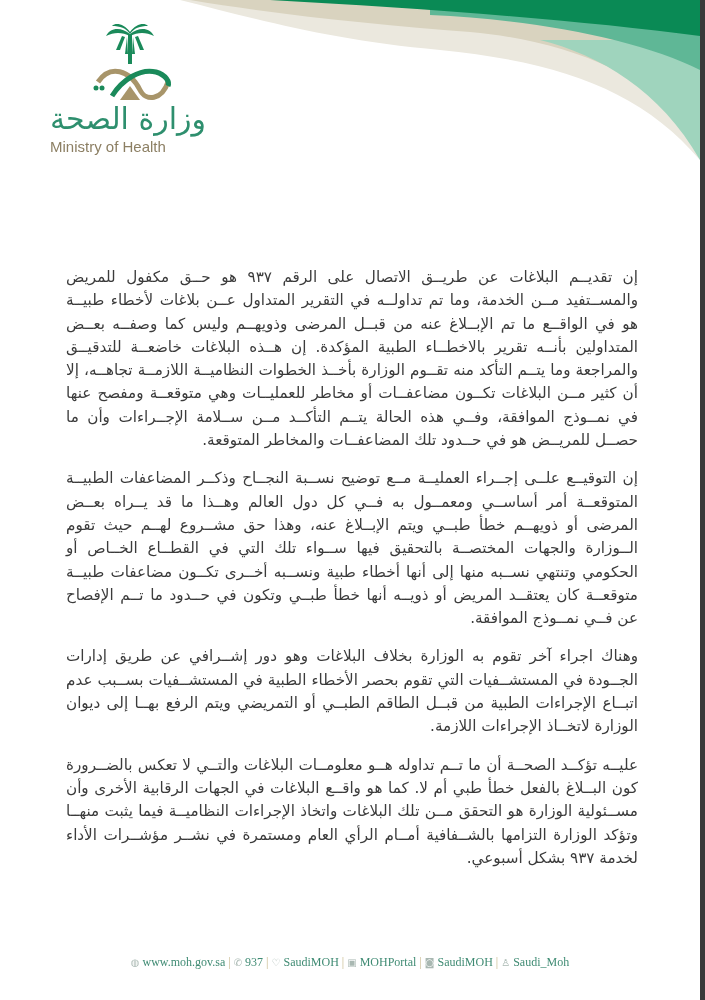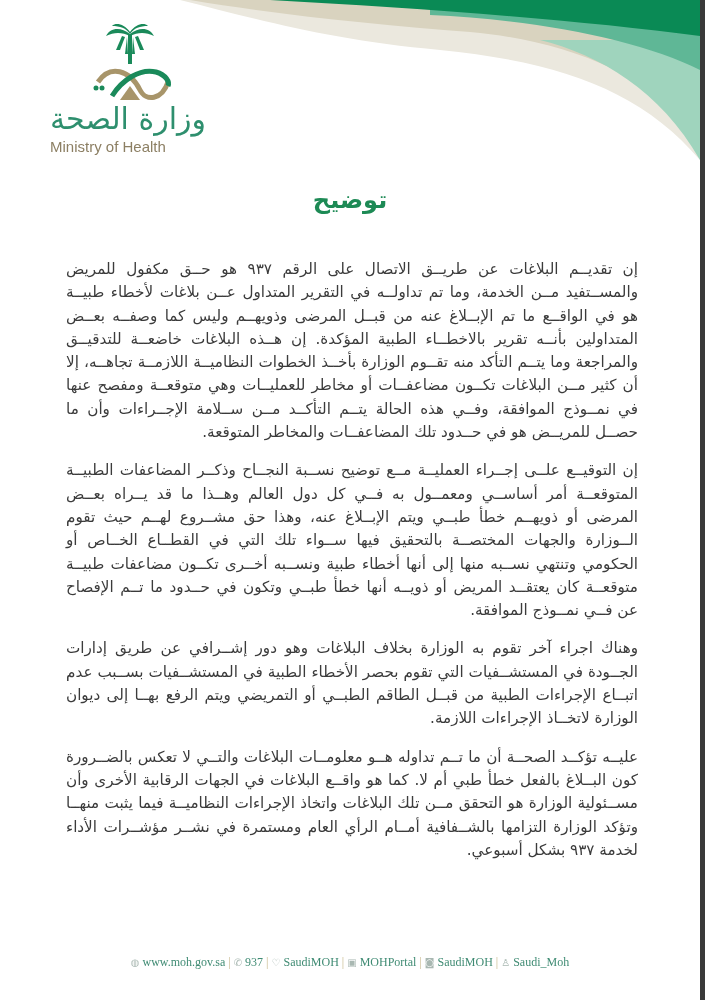--- a/index.html
+++ b/index.html
@@ -9,21 +9,21 @@
     font-family: "DejaVu Sans", sans-serif;
   }
   .page { position: absolute; left: 0; top: 0; width: 700px; height: 1000px; background: #fff; overflow: hidden; }
   .edge { position: absolute; right: 0; top: 0; width: 5px; height: 1000px; background: #3a3a3a; }
   .wave { position: absolute; left: 0; top: 0; width: 700px; height: 160px; }
   .logo { position: absolute; left: 50px; top: 20px; width: 160px; height: 140px; }
   .logo-ar { position: absolute; left: 0; top: 82px; width: 160px; text-align: left; color: #2e8f6e; font-size: 30px; line-height: 34px; direction: rtl; }
   .logo-en { position: absolute; left: 0; top: 118px; width: 160px; text-align: left; color: #8c7f63; font-family: "Liberation Sans", sans-serif; font-size: 15px; }
   .title { position: absolute; left: 0; top: 186px; width: 700px; text-align: center; color: #1d8a55; font-weight: bold; font-size: 24px; direction: rtl; }
   .body { position: absolute; left: 66px; top: 258px; width: 572px; direction: rtl; text-align: justify; color: #3b3b3b; font-size: 15.2px; line-height: 23.3px; }
-  .body p { margin: 0 0 15px 0; text-align-last: right; }
+  .body p { margin: 8px 0 15px 0; text-align-last: right; }
   .footer { position: absolute; left: 0; top: 955px; width: 700px; text-align: center; font-family: "Liberation Serif", serif; font-size: 12px; color: #3f8b73; direction: ltr; }
   .footer .item { display: inline-block; }
   .footer .ico { color: #a9b8b2; margin-right: 3px; font-family: "DejaVu Sans", sans-serif; font-size: 10px; }
   .footer .sep { display: inline-block; color: #c8b98d; margin: 0 3px; }
 </style>
 </head>
 <body>
 
 <div class="page">
 
@@ -51,21 +51,20 @@
       <path d="M48,62 C60,44 80,50 90,70 C96,82 112,80 118,62" stroke="#a8956a" stroke-width="5" fill="none"></path>
       <path d="M62,76 C72,60 90,48 106,52 C116,55 120,62 118,66" stroke="#1a8a5a" stroke-width="5" fill="none"></path>
       <path d="M70,80 L80,66 L90,80 Z" fill="#a8956a"></path>
       <circle cx="46" cy="68" r="2.5" fill="#1a8a5a"></circle>
       <circle cx="52" cy="68" r="2.5" fill="#1a8a5a"></circle>
     </svg>
     <div class="logo-ar">وزارة الصحة</div>
     <div class="logo-en">Ministry of Health</div>
   </div>
 
-  <div class="title">توضيح</div>
 
   <div class="body">
     <p>إن تقديــم البلاغات عن طريــق الاتصال على الرقم ٩٣٧ هو حــق مكفول للمريض والمســتفيد مــن الخدمة، وما تم تداولــه في التقرير المتداول عــن بلاغات لأخطاء طبيــة هو في الواقــع ما تم الإبــلاغ عنه من قبــل المرضى وذويهــم وليس كما وصفــه بعــض المتداولين بأنــه تقرير بالاخطــاء الطبية المؤكدة. إن هــذه البلاغات خاضعــة للتدقيــق والمراجعة وما يتــم التأكد منه تقــوم الوزارة بأخــذ الخطوات النظاميــة اللازمــة تجاهــه، إلا أن كثير مــن البلاغات تكــون مضاعفــات أو مخاطر للعمليــات وهي متوقعــة ومفصح عنها في نمــوذج الموافقة، وفــي هذه الحالة يتــم التأكــد مــن ســلامة الإجــراءات وأن ما حصــل للمريــض هو في حــدود تلك المضاعفــات والمخاطر المتوقعة.</p>
     <p>إن التوقيــع علــى إجــراء العمليــة مــع توضيح نســبة النجــاح وذكــر المضاعفات الطبيــة المتوقعــة أمر أساســي ومعمــول به فــي كل دول العالم وهــذا ما قد يــراه بعــض المرضى أو ذويهــم خطأ طبــي ويتم الإبــلاغ عنه، وهذا حق مشــروع لهــم حيث تقوم الــوزارة والجهات المختصــة بالتحقيق فيها ســواء تلك التي في القطــاع الخــاص أو الحكومي وتنتهي نســبه منها إلى أنها أخطاء طبية ونســبه أخــرى تكــون مضاعفات طبيــة متوقعــة كان يعتقــد المريض أو ذويــه أنها خطأ طبــي وتكون في حــدود ما تــم الإفصاح عن فــي نمــوذج الموافقة.</p>
     <p>وهناك اجراء آخر تقوم به الوزارة بخلاف البلاغات وهو دور إشــرافي عن طريق إدارات الجــودة في المستشــفيات التي تقوم بحصر الأخطاء الطبية في المستشــفيات بســبب عدم اتبــاع الإجراءات الطبية من قبــل الطاقم الطبــي أو التمريضي ويتم الرفع بهــا إلى ديوان الوزارة لاتخــاذ الإجراءات اللازمة.</p>
     <p>عليــه تؤكــد الصحــة أن ما تــم تداوله هــو معلومــات البلاغات والتــي لا تعكس بالضــرورة كون البــلاغ بالفعل خطأ طبي أم لا. كما هو واقــع البلاغات في الجهات الرقابية الأخرى وأن مســئولية الوزارة هو التحقق مــن تلك البلاغات واتخاذ الإجراءات النظاميــة فيما يثبت منهــا وتؤكد الوزارة التزامها بالشــفافية أمــام الرأي العام ومستمرة في نشــر مؤشــرات الأداء لخدمة ٩٣٧ بشكل أسبوعي.</p>
   </div>
 
   <div class="footer">
     <span class="item"><span class="ico">◍</span><span>www.moh.gov.sa</span></span><span class="sep">|</span><span class="item"><span class="ico">✆</span><span>937</span></span><span class="sep">|</span><span class="item"><span class="ico">♡</span><span>SaudiMOH</span></span><span class="sep">|</span><span class="item"><span class="ico">▣</span><span>MOHPortal</span></span><span class="sep">|</span><span class="item"><span class="ico">◙</span><span>SaudiMOH</span></span><span class="sep">|</span><span class="item"><span class="ico">♙</span><span>Saudi_Moh</span></span>

